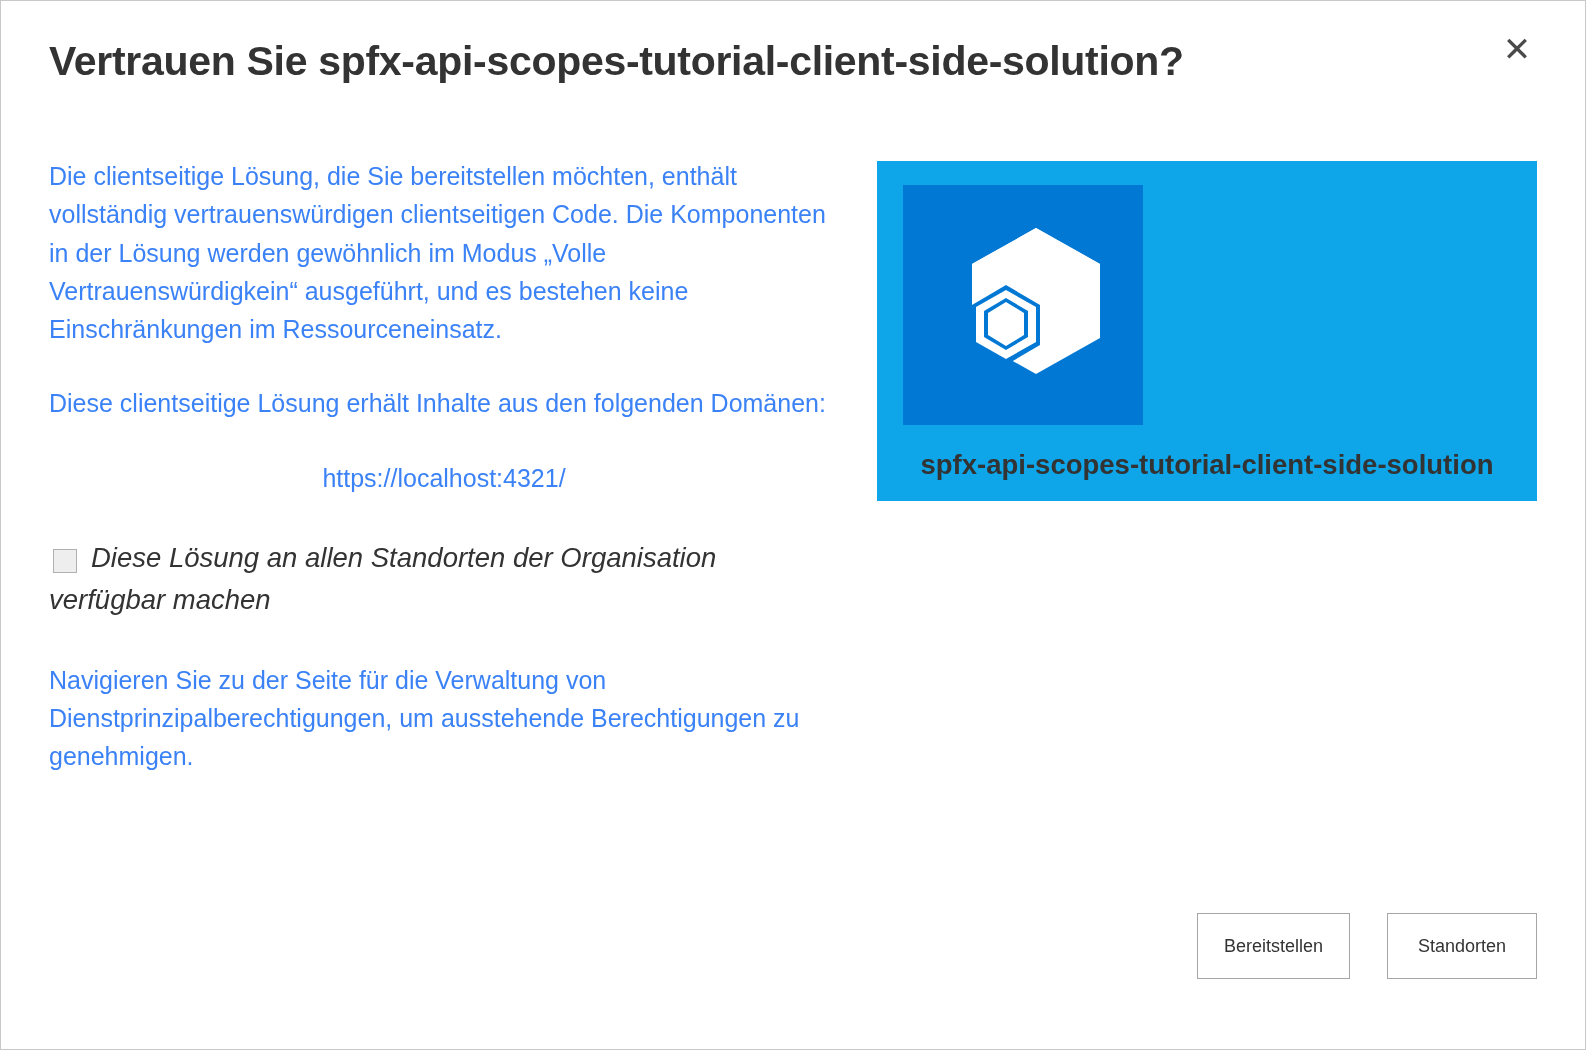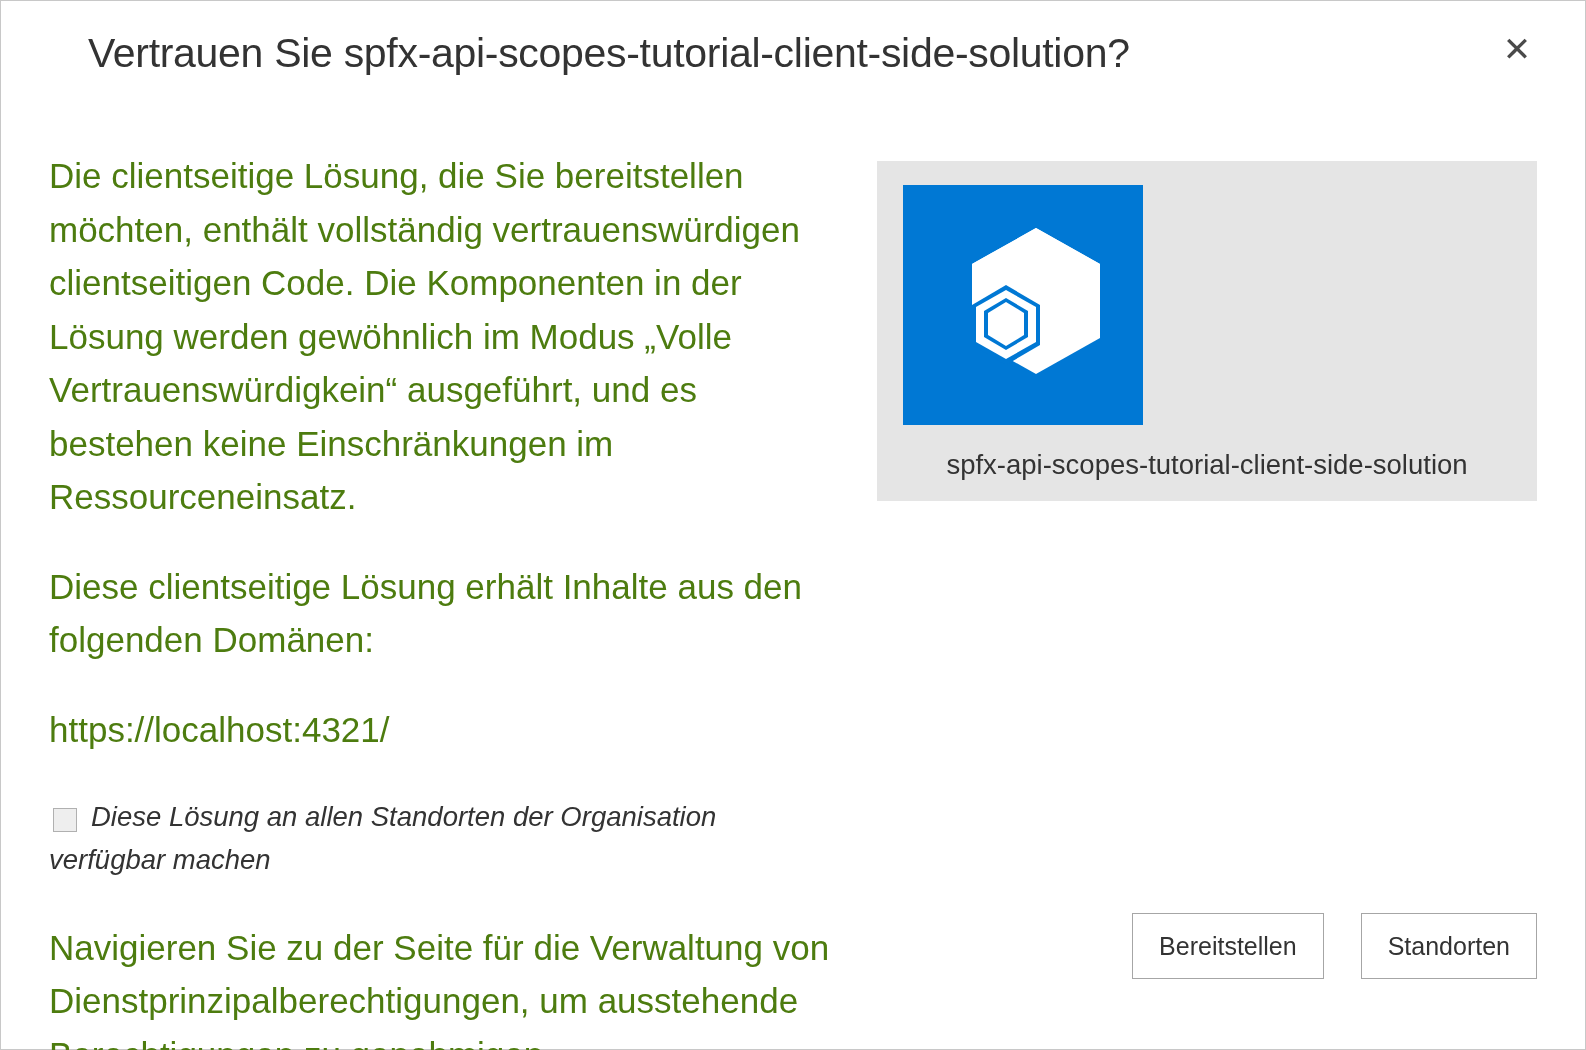--- a/index.html
+++ b/index.html
@@ -39,56 +39,56 @@
     border: none;
     padding: 0;
     color: #4a4a4a;
     font-size: 34px;
     line-height: 1;
     font-family: "Liberation Sans", sans-serif;
   }
 
   .dialog-title {
     position: absolute;
-    top: 28px;
+    top: 36px;
     left: 48px;
     right: 110px;
     font-size: 41px;
-    font-weight: 400;
+    font-weight: 700;
     color: #333333;
     letter-spacing: -0.3px;
     line-height: 1.2;
-    margin-left: 39px;
   }
 
   .content {
     position: absolute;
     top: 148px;
     left: 48px;
     right: 48px;
     bottom: 30px;
   }
 
   .left-col {
     position: absolute;
     left: 0;
     top: 0;
     width: 800px;
   }
 
   .para {
-    font-size: 35px;
+    font-size: 25px;
     line-height: 1.53;
-    color: #4d7c0f;
-    margin: 0 0 36px 0;
+    color: #3b82f6;
+    margin: 8px 0 36px 0;
     max-width: 790px;
   }
 
   .para.domain-line {
     margin-bottom: 40px;
+    text-align: center;
   }
 
   .checkbox-row {
     display: block;
     margin: 0 0 40px 0;
     max-width: 790px;
     font-style: italic;
   }
   .checkbox-box {
     display: inline-block;
@@ -110,24 +110,25 @@
   }
 
   .right-col {
     position: absolute;
     right: 0;
     top: 12px;
     width: 660px;
   }
 
   .solution-card {
-    background: #e5e5e5;
+    background: #0ea5e9;
     width: 660px;
     padding: 24px 0 18px 0;
     box-sizing: border-box;
+    font-weight: bold;
   }
 
   .solution-logo {
     width: 240px;
     height: 240px;
     background: #0078d4;
     margin: 0 0 0 26px;
     position: relative;
   }
 
@@ -154,21 +155,21 @@
     gap: 37px;
   }
 
   .btn {
     min-width: 150px;
     height: 66px;
     padding: 0 26px;
     background: #ffffff;
     border: 1px solid #a6a6a6;
     color: #333333;
-    font-size: 25px;
+    font-size: 18px;
     font-family: "Liberation Sans", sans-serif;
     cursor: pointer;
     display: flex;
     align-items: center;
     justify-content: center;
   }
 </style>
 </head>
 <body>
 

